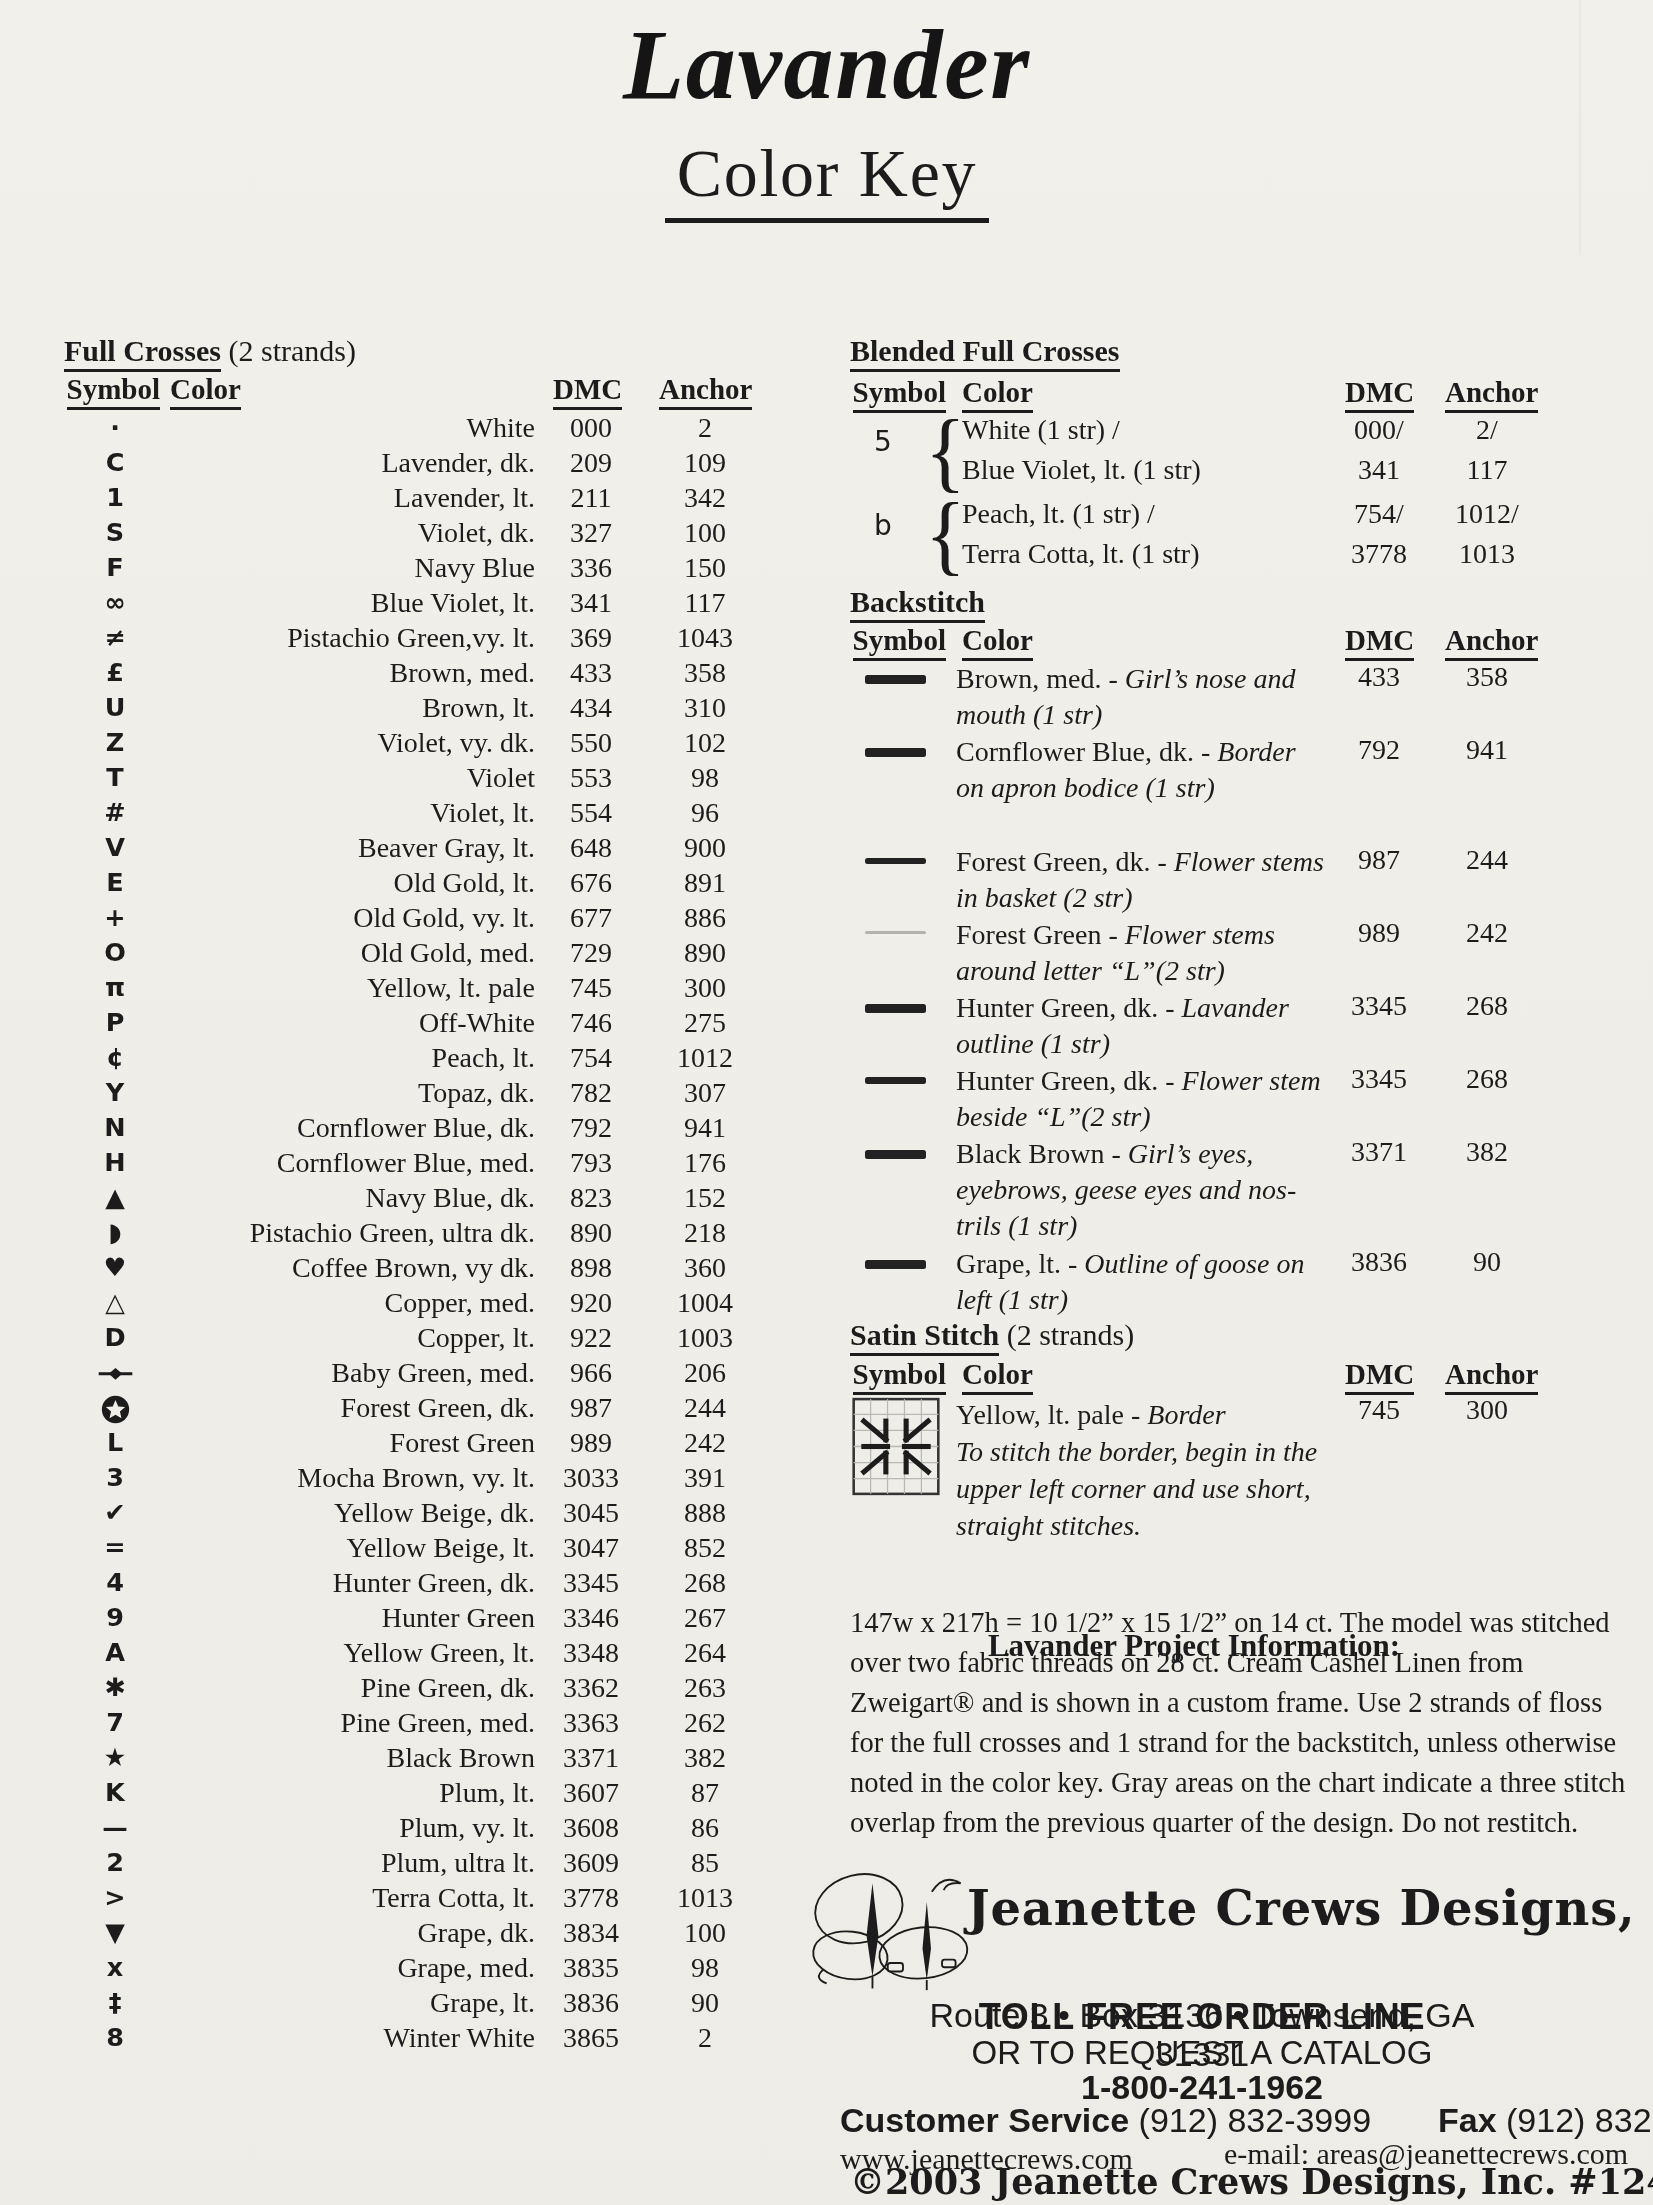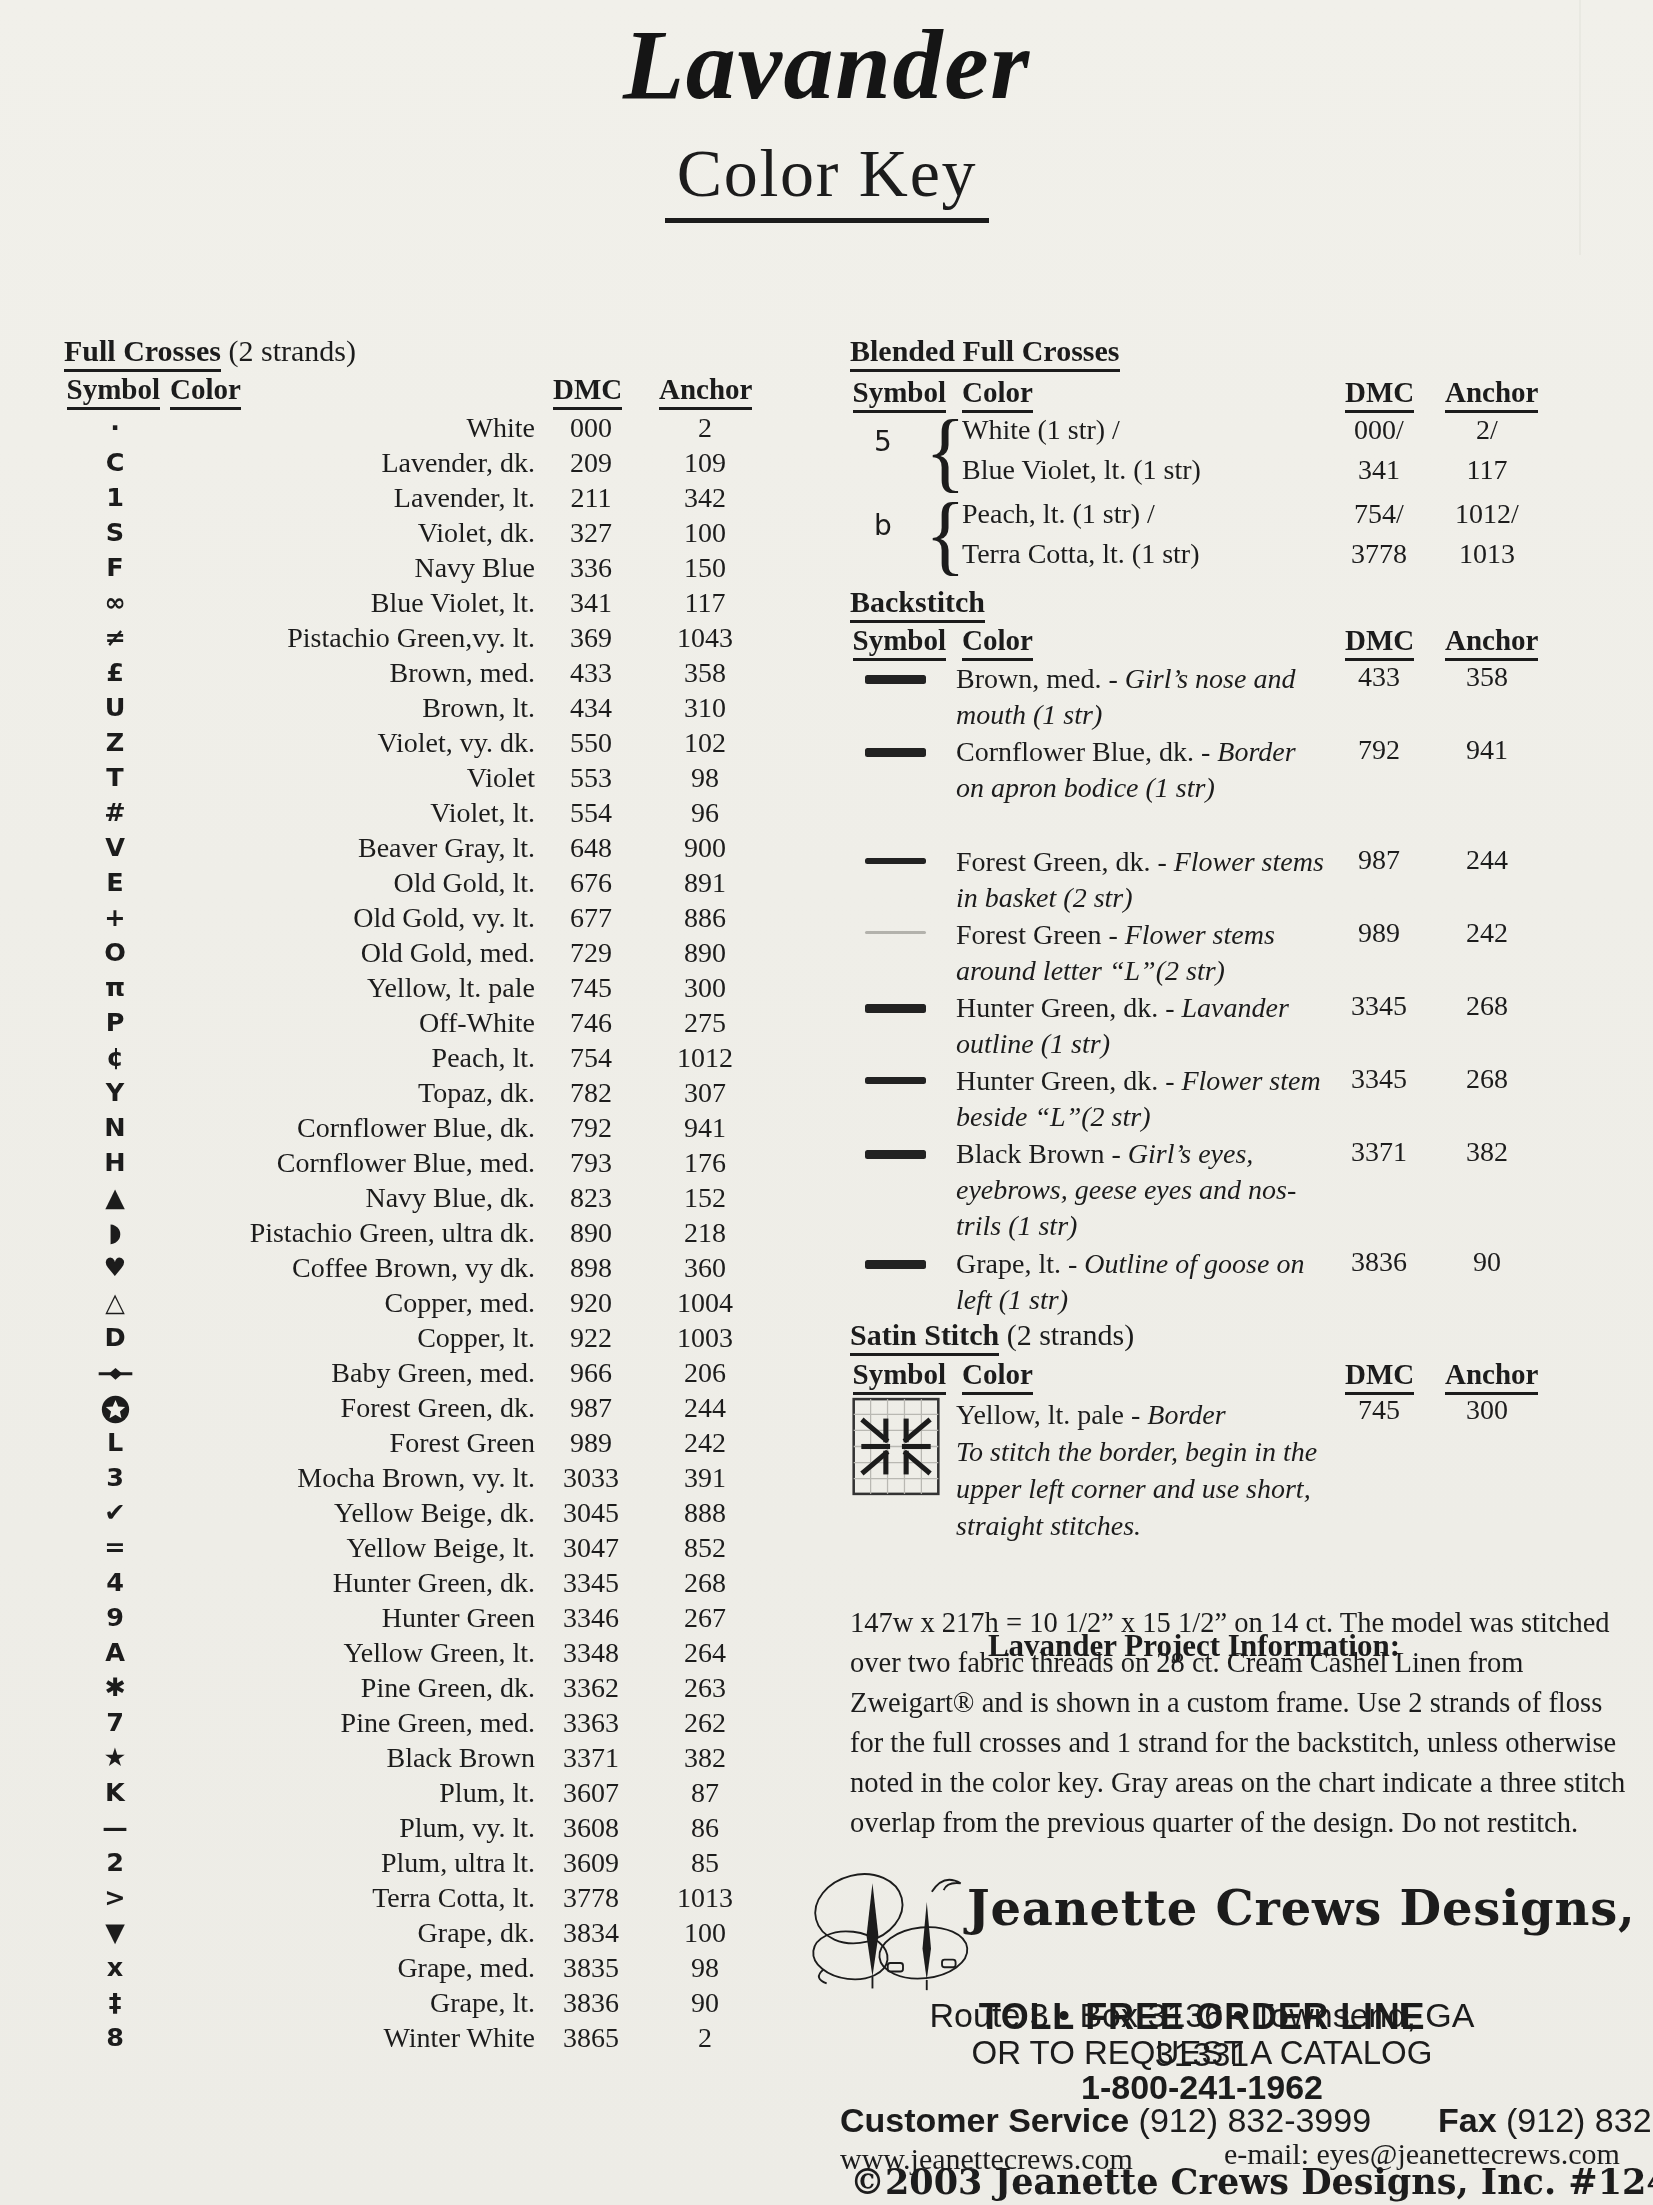--- a/index.html
+++ b/index.html
@@ -545,17 +545,17 @@
   <div id="toll2" class="sansline">OR TO REQUEST A CATALOG</div>
   <div id="toll1" class="sansline">TOLL FREE ORDER LINE</div>
   <div id="phone" class="sansline">1-800-241-1962</div>
   <div id="csline">
     <b>Customer Service</b><span> (912) 832-3999</span>
     <span style="display:inline-block;width:48px;"></span>
     <b>Fax</b><span> (912) 832-3990</span>
   </div>
   <div id="webline">www.jeanettecrews.com</div>
   <div id="emailline">
-    <span>e-mail:  </span><span>eyes@jeanettecrews.com</span>
+    <span>e-mail:  </span><span>areas@jeanettecrews.com</span>
   </div>
   <div id="copyright">©2003 Jeanette Crews Designs, Inc.  #1248</div>
 </div>
 
 
 </body></html>

